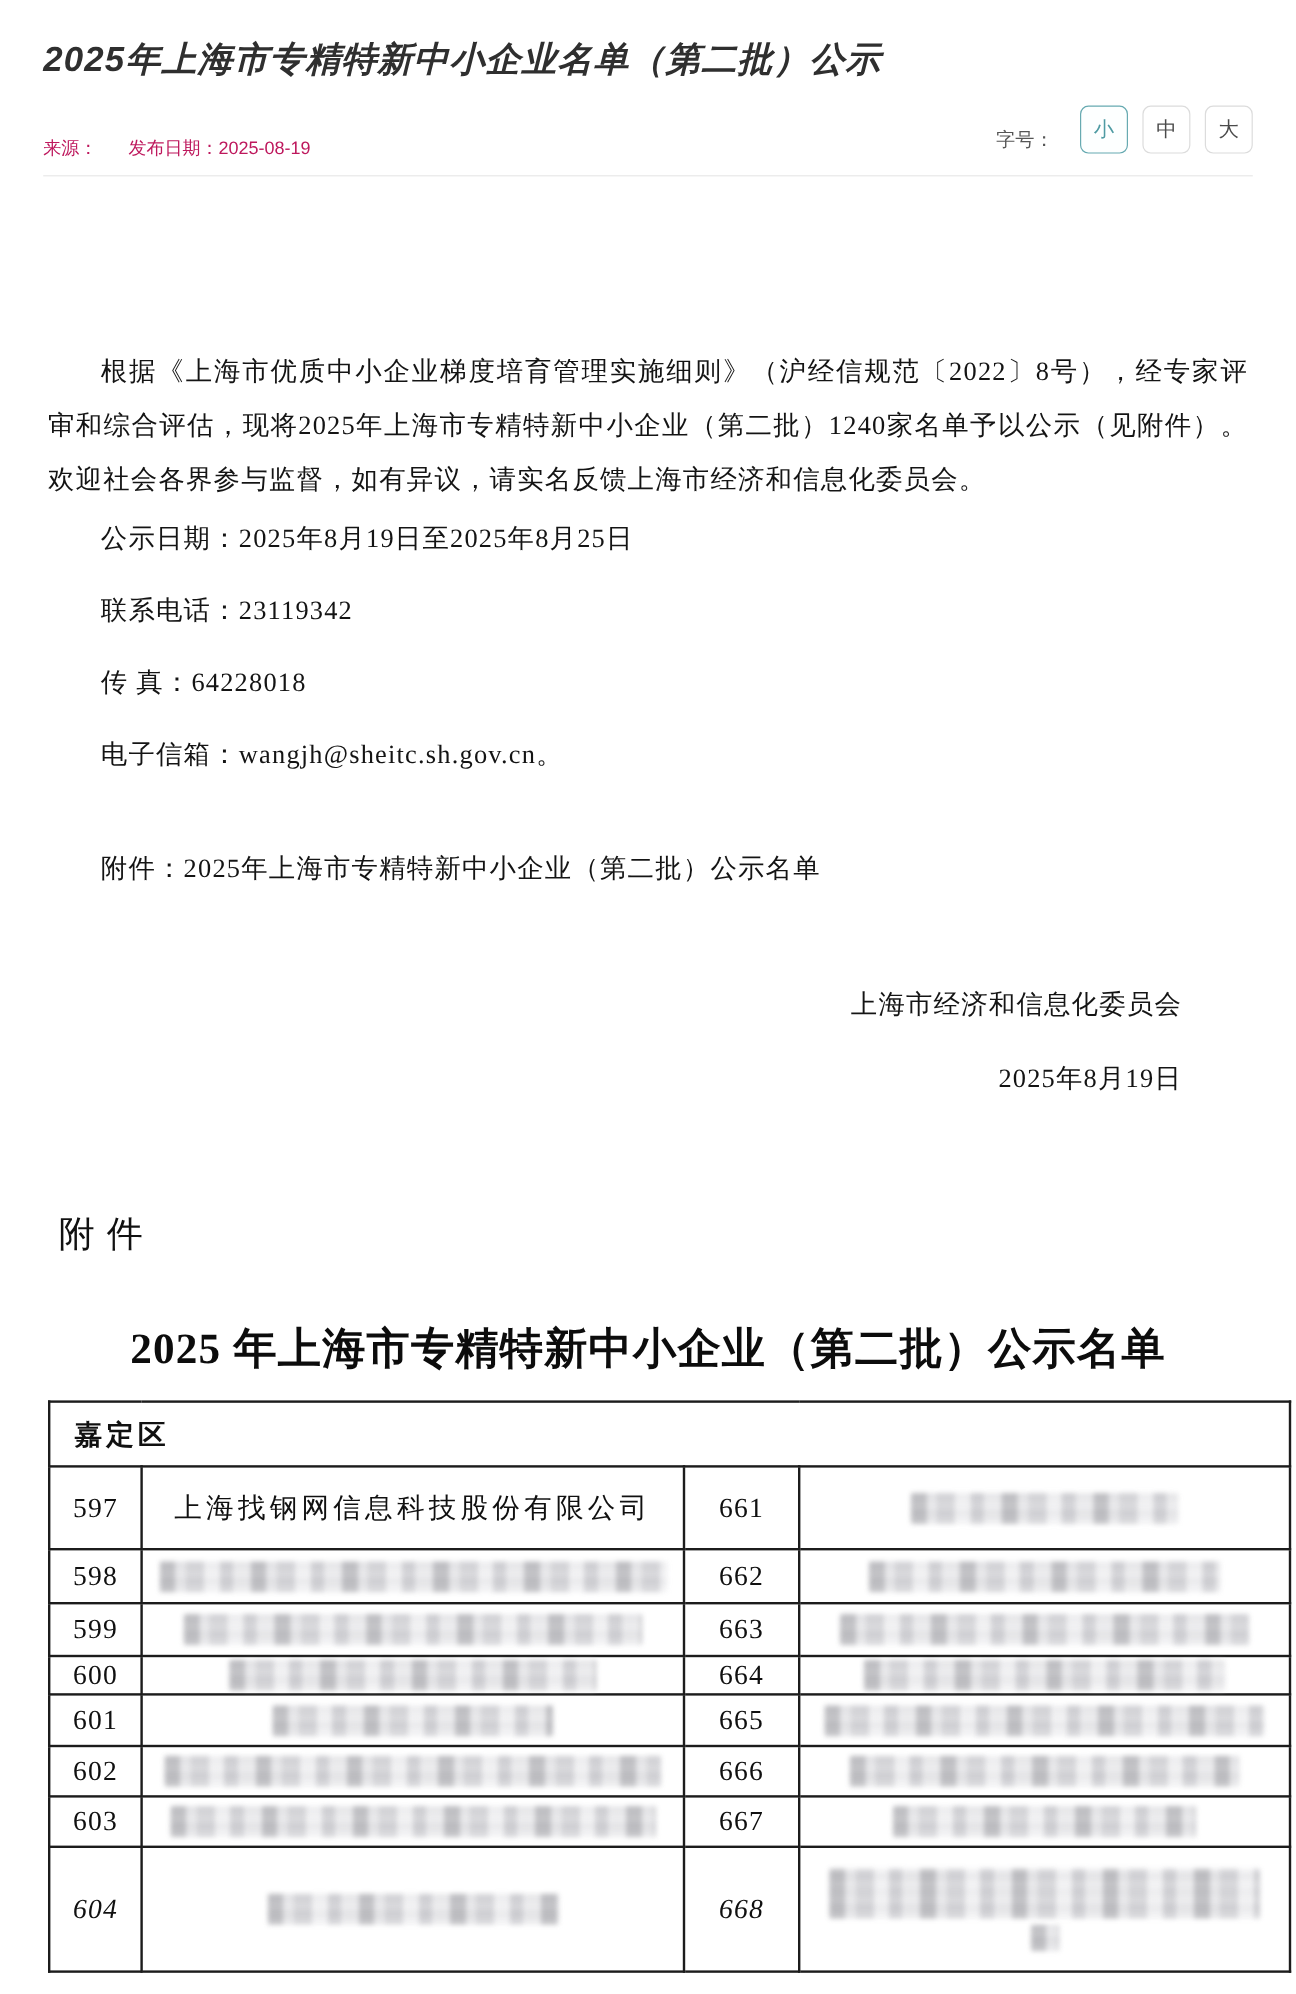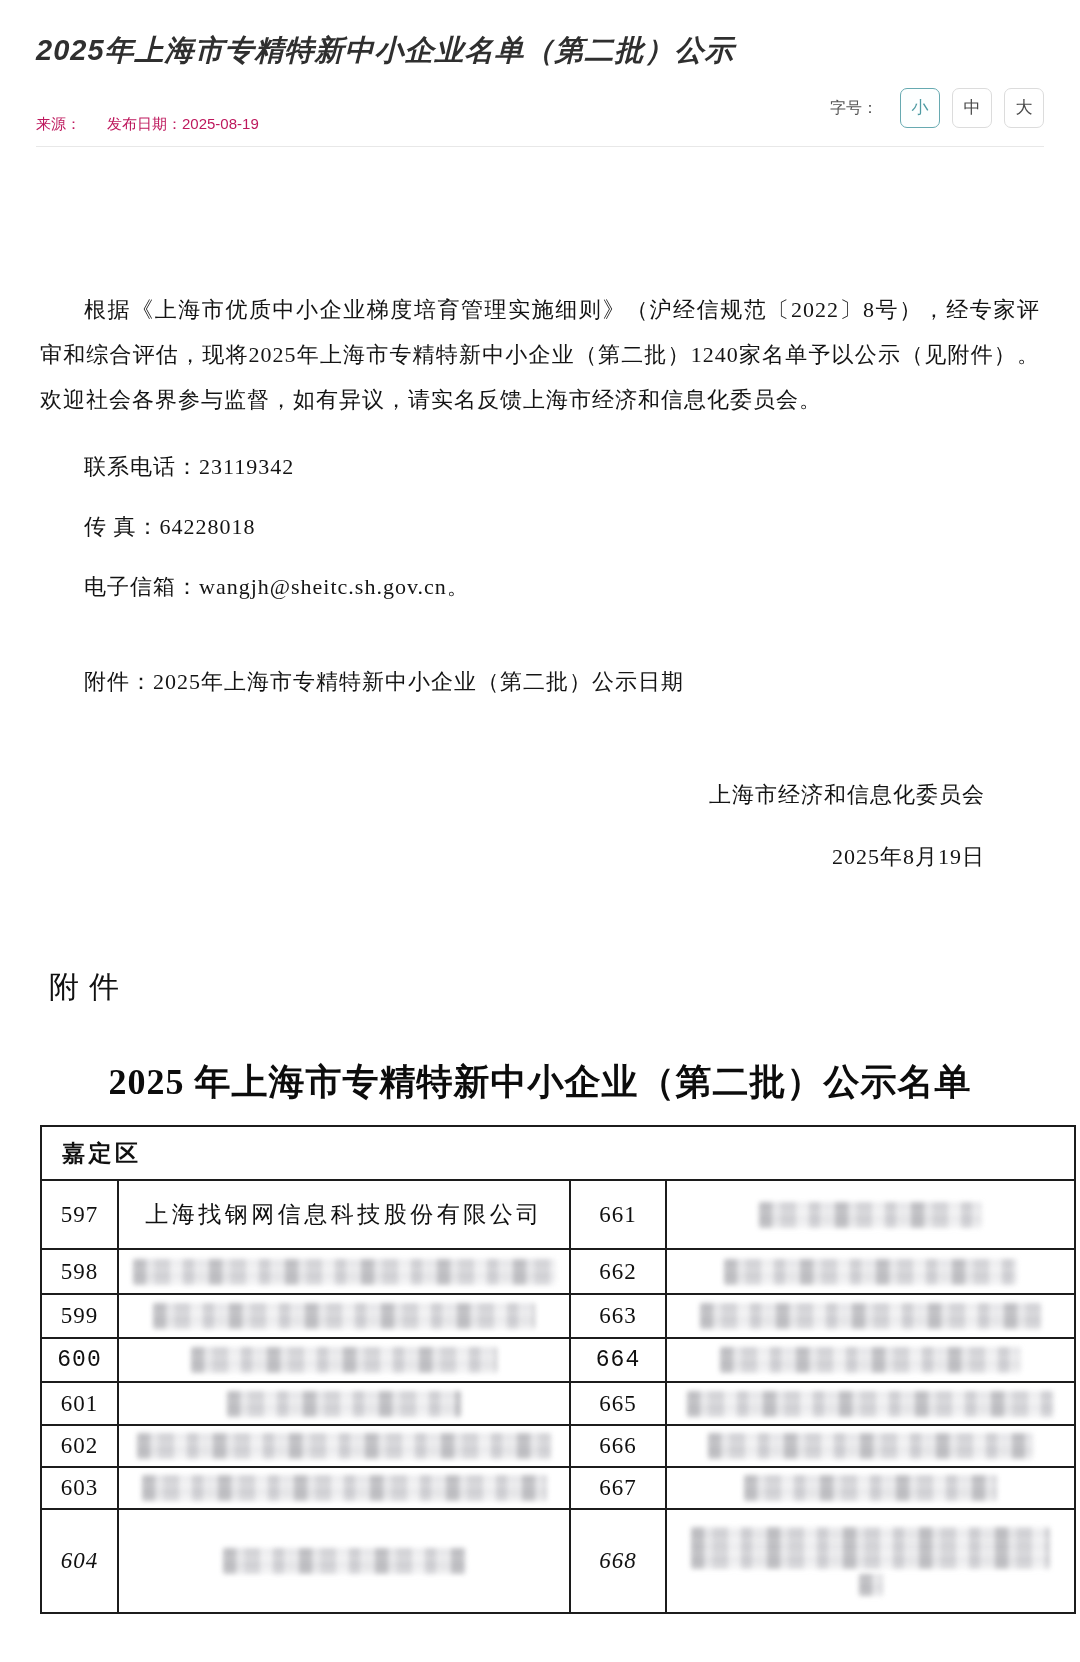--- a/index.html
+++ b/index.html
@@ -14,21 +14,21 @@
     margin:0;font-size:29px;line-height:44px;font-weight:700;color:#2f2f2f;
     letter-spacing:1px;
     font-style:italic;
   }
   .meta{
     display:flex;justify-content:space-between;align-items:flex-end;
     margin-top:16px;padding-bottom:12px;border-bottom:1px solid #e8e8e8;
   }
   .meta-left{font-size:15px;color:#be185d;line-height:20px;}
   .meta-left .src{margin-right:26px;}
-  .fontsize-ctl{display:flex;align-items:center;margin-bottom:6px;}
+  .fontsize-ctl{display:flex;align-items:flex-end;margin-bottom:6px;}
   .fontsize-ctl .fs-label{font-size:16px;color:#555;margin-right:10px;}
   .fs-btn{
     width:40px;height:40px;margin-left:12px;border:1px solid #dcdcdc;border-radius:7px;
     background:#fff;font-size:17px;color:#4a4a4a;cursor:pointer;
     font-family:"Liberation Sans",sans-serif;line-height:38px;text-align:center;padding:0;
   }
   .fs-btn.active{border-color:#67aab1;color:#4f9ba3;background:#fdffff;}
   
   .doc{
     padding:0 40px;font-family:"Liberation Serif","DejaVu Serif",serif;color:#141414;
@@ -93,24 +93,25 @@
       <span class="fs-label">字号：</span>
       <button class="fs-btn active">小</button>
       <button class="fs-btn">中</button>
       <button class="fs-btn">大</button>
     </div>
   </div>
 </div>
 
 <div class="doc">
   <p class="doc-para">根据《上海市优质中小企业梯度培育管理实施细则》（沪经信规范〔2022〕8号），经专家评审和综合评估，现将2025年上海市专精特新中小企业（第二批）1240家名单予以公示（见附件）。欢迎社会各界参与监督，如有异议，请实名反馈上海市经济和信息化委员会。</p>
+  <p class="info-line first">公示日期：2025年8月19日至2025年8月25日</p>
   <p class="info-line">联系电话：23119342</p>
   <p class="info-line">传 真：64228018</p>
   <p class="info-line">电子信箱：wangjh@sheitc.sh.gov.cn。</p>
-  <p class="info-line attach-line">附件：2025年上海市专精特新中小企业（第二批）公示日期</p>
+  <p class="info-line attach-line">附件：2025年上海市专精特新中小企业（第二批）公示名单</p>
   <p class="sig-org">上海市经济和信息化委员会</p>
   <p class="sig-date">2025年8月19日</p>
   <h2 class="fujian-heading">附件</h2>
   <h3 class="list-title">2025 年上海市专精特新中小企业（第二批）公示名单</h3>
 
   <table class="company">
     <colgroup>
       <col style="width:77px">
         <col style="width:452px">
         <col style="width:96px">
@@ -151,21 +152,21 @@
               <div class="redact" style="width: 85%;"></div>
             </div>
           </td>
           <td class="num">663</td>
           <td>
             <div class="redact-wrap">
               <div class="redact" style="width: 84%;"></div>
             </div>
           </td>
         </tr>
-        <tr style="height: 44px; font-family: Liberation Mono, monospace;">
+        <tr style="height: 32px;">
           <td class="num">600</td>
           <td>
             <div class="redact-wrap">
               <div class="redact" style="width: 68%;"></div>
             </div>
           </td>
           <td class="num">664</td>
           <td>
             <div class="redact-wrap">
               <div class="redact" style="width: 74%;"></div>

